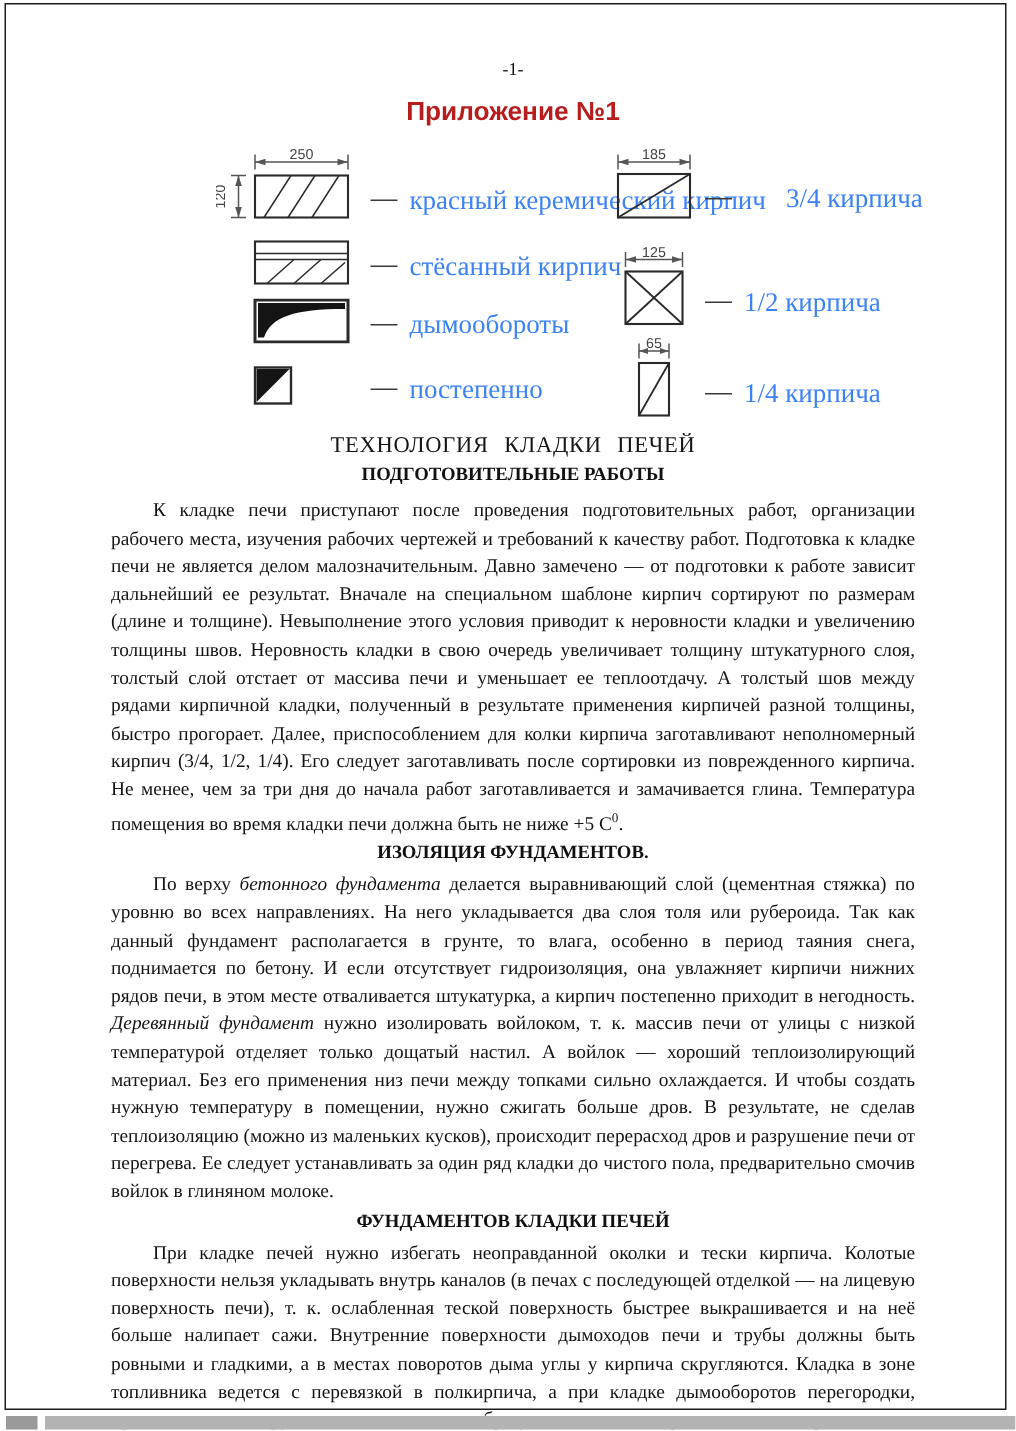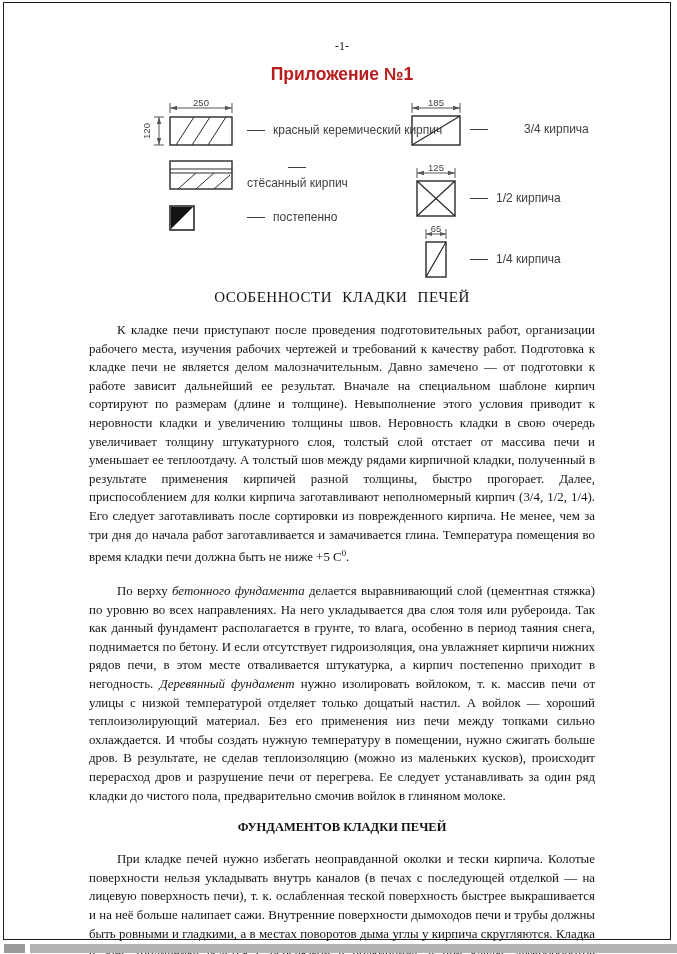--- a/index.html
+++ b/index.html
@@ -16,32 +16,32 @@
   .appendix{text-align:center;font-family:"Liberation Sans",sans-serif;
             font-weight:bold;font-size:17.5px;margin:0 0 12px 0;color:#b91c1c;}
   .legend-title{text-align:center;font-weight:bold;font-size:14px;margin:0 0 6px 0;}
 
   .legend{position:relative;height:186px;}
   .lcol{position:absolute;top:0;left:70px;width:300px;}
   .rcol{position:absolute;top:2px;left:330px;width:230px;}
   .lrow{position:relative;}
   .leader{position:absolute;display:flex;align-items:center;gap:8px;white-space:nowrap;}
   .dash{width:18px;border-top:1.4px solid #3a3a3a;height:0;}
-  .sym-label{font-family:Liberation Sans, sans-serif;font-size:12px;color:#404040;}
+  .sym-label{font-family:Liberation Serif, serif;font-size:18px;color:#3b82f6;}
   svg{display:block;}
   svg line, svg rect, svg path.nf{stroke:#2a2a2a;fill:none;}
   svg .thin{stroke:#555;stroke-width:1;}
   svg text{font-family:"Liberation Sans",sans-serif;font-size:9.5px;fill:#444;}
 
   .h-main{text-align:center;font-size:15px;font-weight:normal;margin:6px 0 3px 0;
           word-spacing:6px;letter-spacing:0.5px;color:#151515;}
   .h-sub{text-align:center;font-size:12.5px;font-weight:bold;margin:0 0 7px 0;}
   .h-sec{text-align:center;font-size:12.5px;font-weight:bold;margin:3px 0 4px 0;}
   p.body{font-size:12.9px;line-height:18.6px;text-align:justify;text-indent:28px;
-         margin:15px;color:#141414;}
+         margin:0;color:#141414;}
   .it{font-style:italic;}
   sup{font-size:0.68em;}
 </style>
 </head>
 <body>
 
 <div class="page">
 
   <div class="pagenum">-1-</div>
   <div class="appendix">Приложение №1</div>
@@ -80,26 +80,36 @@
 
       <div class="lrow" style="height:30px;margin-top:13px;">
         <svg width="100" height="30">
           <rect x="26" y="1" width="62" height="28" stroke-width="1.4"></rect>
           <line x1="26" y1="9" x2="88" y2="9" stroke-width="1"></line>
           <line x1="26" y1="13" x2="88" y2="13" stroke-width="1"></line>
           <line x1="34" y1="29" x2="52" y2="13" stroke-width="1"></line>
           <line x1="52" y1="29" x2="70" y2="13" stroke-width="1"></line>
           <line x1="70" y1="29" x2="86" y2="15" stroke-width="1"></line>
         </svg>
-        <div class="leader" style="left:103px;top:7px;flex-direction:column;">
+        <div class="leader" style="left:103px;top:7px;">
           <div class="dash"></div>
           <span class="sym-label">стёсанный кирпич</span>
         </div>
       </div>
 
+      <div class="lrow" style="height:30px;margin-top:9px;">
+        <svg width="100" height="30">
+          <rect x="26" y="1" width="62" height="28" stroke-width="2"></rect>
+          <path d="M28,3 H86 V7 C52,7 37,12 32,26 L28,26 Z" fill="#141414" stroke="none"></path>
+        </svg>
+        <div class="leader" style="left:103px;top:7px;">
+          <div class="dash"></div>
+          <span class="sym-label">дымообороты</span>
+        </div>
+      </div>
 
       <div class="lrow" style="height:26px;margin-top:15px;">
         <svg width="100" height="26">
           <rect x="26" y="1" width="24" height="24" stroke-width="1.6"></rect>
           <polygon points="27,2 49,2 27,24" fill="#141414" stroke="none"></polygon>
         </svg>
         <div class="leader" style="left:103px;top:5px;">
           <div class="dash"></div>
           <span class="sym-label">постепенно</span>
         </div>
@@ -157,24 +167,26 @@
         </svg>
         <div class="leader" style="left:66px;top:27px;">
           <div class="dash"></div>
           <span class="sym-label">1/4 кирпича</span>
         </div>
       </div>
 
     </div>
   </div>
 
-  <h1 class="h-main">ОСОБЕННОСТИ КЛАДКИ ПЕЧЕЙ</h1>
+  <h1 class="h-main">ТЕХНОЛОГИЯ КЛАДКИ ПЕЧЕЙ</h1>
+  <h2 class="h-sub">ПОДГОТОВИТЕЛЬНЫЕ РАБОТЫ</h2>
 
   <p class="body"><span>К кладке печи приступают после проведения подготовительных работ, организации рабочего места, изучения рабочих чертежей и требований к качеству работ. Подготовка к кладке печи не является делом малозначительным. Давно замечено — от подготовки к работе зависит дальнейший ее результат. Вначале на специальном шаблоне кирпич сортируют по размерам (длине и толщине). Невыполнение этого условия приводит к неровности кладки и увеличению толщины швов. Неровность кладки в свою очередь увеличивает толщину штукатурного слоя, толстый слой отстает от массива печи и уменьшает ее теплоотдачу. А толстый шов между рядами кирпичной кладки, полученный в результате применения кирпичей разной толщины, быстро прогорает. Далее, приспособлением для колки кирпича заготавливают неполномерный кирпич (3/4, 1/2, 1/4). Его следует заготавливать после сортировки из поврежденного кирпича. Не менее, чем за три дня до начала работ заготавливается и замачивается глина. Температура помещения во время кладки печи должна быть не ниже +5 С</span><sup>0</sup><span>.</span></p>
 
+  <h2 class="h-sec">ИЗОЛЯЦИЯ ФУНДАМЕНТОВ.</h2>
 
   <p class="body"><span>По верху </span><span class="it">бетонного фундамента</span><span> делается выравнивающий слой (цементная стяжка) по уровню во всех направлениях. На него укладывается два слоя толя или рубероида. Так как данный фундамент располагается в грунте, то влага, особенно в период таяния снега, поднимается по бетону. И если отсутствует гидроизоляция, она увлажняет кирпичи нижних рядов печи, в этом месте отваливается штукатурка, а кирпич постепенно приходит в негодность. </span><span class="it">Деревянный фундамент</span><span> нужно изолировать войлоком, т. к. массив печи от улицы с низкой температурой отделяет только дощатый настил. А войлок — хороший теплоизолирующий материал. Без его применения низ печи между топками сильно охлаждается. И чтобы создать нужную температуру в помещении, нужно сжигать больше дров. В результате, не сделав теплоизоляцию (можно из маленьких кусков), происходит перерасход дров и разрушение печи от перегрева. Ее следует устанавливать за один ряд кладки до чистого пола, предварительно смочив войлок в глиняном молоке.</span></p>
 
   <h2 class="h-sec">ФУНДАМЕНТОВ КЛАДКИ ПЕЧЕЙ</h2>
 
   <p class="body">При кладке печей нужно избегать неоправданной околки и тески кирпича. Колотые поверхности нельзя укладывать внутрь каналов (в печах с последующей отделкой — на лицевую поверхность печи), т. к. ослабленная теской поверхность быстрее выкрашивается и на неё больше налипает сажи. Внутренние поверхности дымоходов печи и трубы должны быть ровными и гладкими, а в местах поворотов дыма углы у кирпича скругляются. Кладка в зоне топливника ведется с перевязкой в полкирпича, а при кладке дымооборотов перегородки, примыкающие к наружным стенкам печи и образующие каналы, перевязываются с применением неполномерного кирпича. Перевязка в данном случае получается в четверть кирпича. При кладке футеровки топливников из огнеупорного кирпича нельзя перевязывать ее с кладкой из красного кирпича, т. к. вследствие разности теплового расширения в этих местах мас-</p>
 
 </div>
 
 <div class="shadow-sq"></div>

